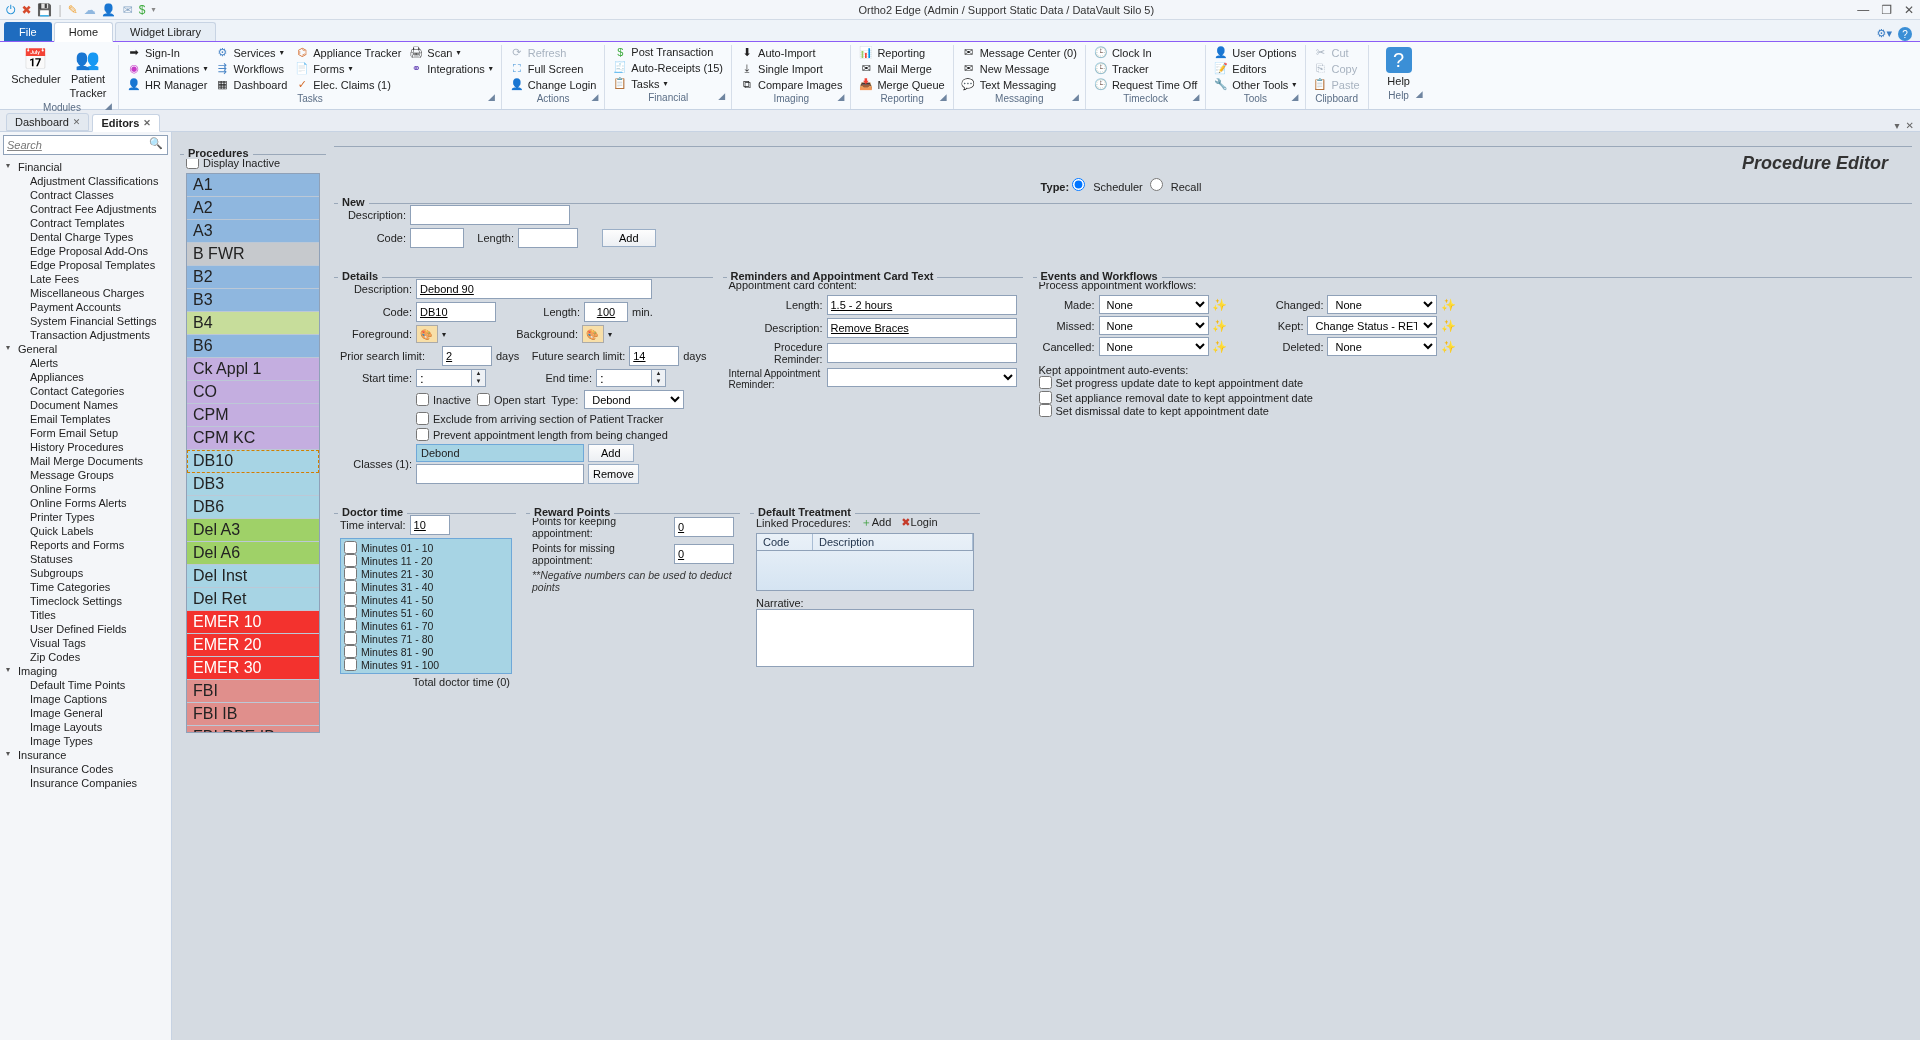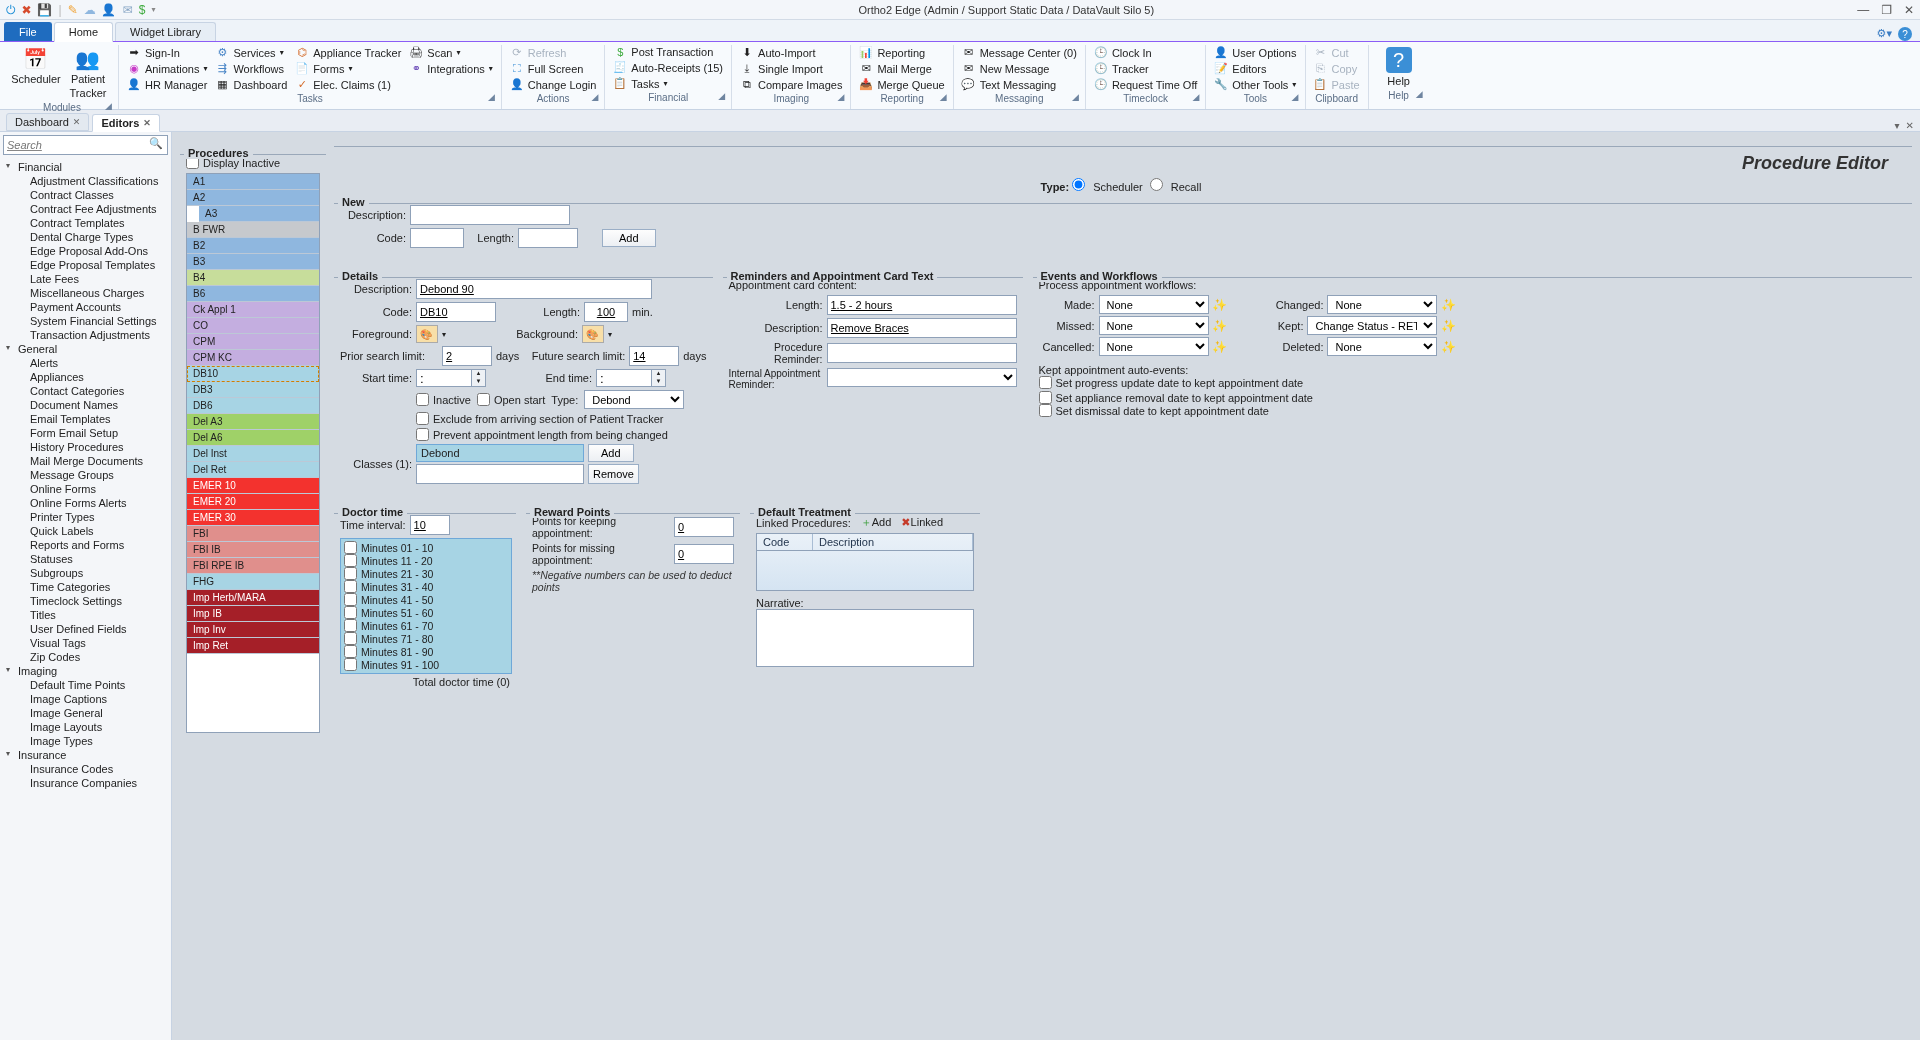--- a/index.html
+++ b/index.html
@@ -59,21 +59,21 @@
 
   .legend { position: relative; margin-top: 6px; padding: 8px 6px 6px; }
   .legend::before { content: ""; position: absolute; left: 0; right: 0; top: 6px; height: 1px; background: #9aa8b9; }
   .legend-label { position: absolute; top: -1px; left: 4px; background: #d5dbe2; padding: 0 4px; font-weight: 600; }
 
   .proc-check { display: flex; align-items: center; gap: 4px; margin-bottom: 4px; }
   .proc-listbox { border: 1px solid #8fa1b8; background: #fff; height: 560px; overflow-y: scroll; }
   .proc-listbox::-webkit-scrollbar{width:15px;}
   .proc-listbox::-webkit-scrollbar-track{background:#e8ecf1;}
   .proc-listbox::-webkit-scrollbar-thumb{background:#c4cdd9;border:1px solid #aab6c5;}
-  .pitem { padding: 2px 6px; border-bottom: 1px solid #bcc8d6; color: #222; cursor: pointer; font-size:10px;}
+  .pitem { padding: 2px 6px; border-bottom: 1px solid #bcc8d6; color: #222; cursor: pointer; font-size:16px;}
   .pitem.selected { outline: 1px dashed #d08000; outline-offset: -1px; }
 
   
   .editor-header { position: relative; border-top: 1px solid #9aa8b9; margin-top: 8px; padding-top: 6px; text-align: right; }
   .editor-header .title { font-style: italic; font-weight: 700; font-size: 18px; color: #333; padding-right: 24px; }
   .type-line { text-align: center; margin-top: 4px; font-weight: 600; }
   .type-line label { font-weight: 400; margin: 0 4px 0 8px; }
 
   
   .section-row { display:flex; gap:10px; margin-top:8px; }
@@ -507,21 +507,21 @@
     <div class="proclist-col">
       <div class="legend">
         <span class="legend-label">Procedures</span>
         <div class="proc-check">
           <input type="checkbox" style="">
           <span>Display Inactive</span>
         </div>
         <div class="proc-listbox" id="proclist">
             <div class="pitem" style="background: rgb(143, 183, 223);">A1</div>
             <div class="pitem" style="background: rgb(143, 183, 223);">A2</div>
-            <div class="pitem" style="background: rgb(143, 183, 223); margin-left: 12px;">A3</div>
+            <div class="pitem" style="background: rgb(143, 183, 223);">A3</div>
             <div class="pitem" style="background: rgb(198, 201, 205);">B FWR</div>
             <div class="pitem" style="background: rgb(143, 183, 223);">B2</div>
             <div class="pitem" style="background: rgb(143, 183, 223);">B3</div>
             <div class="pitem" style="background: rgb(199, 221, 155);">B4</div>
             <div class="pitem" style="background: rgb(143, 183, 223);">B6</div>
             <div class="pitem" style="background: rgb(196, 174, 224);">Ck Appl 1</div>
             <div class="pitem" style="background: rgb(196, 174, 224);">CO</div>
             <div class="pitem" style="background: rgb(196, 174, 224);">CPM</div>
             <div class="pitem" style="background: rgb(196, 174, 224);">CPM KC</div>
             <div class="pitem selected" style="background: rgb(167, 212, 228);">DB10</div>
@@ -799,21 +799,21 @@
               <input type="text" style="width: 60px;" value="0">
             </div>
           <div class="reward-note">**Negative numbers can be used to deduct points</div>
         </div>
 
         <div class="legend" style="width:230px">
           <span class="legend-label">Default Treatment</span>
           <div class="field-row" style="gap:10px">
             <span>Linked Procedures:</span>
             <span style="color:#3fa03f;cursor:pointer">＋<span style="color:#222">Add</span></span>
-            <span style="color:#c53b2a;cursor:pointer">✖<span style="color:#222">Linked</span></span>
+            <span style="color:#c53b2a;cursor:pointer">✖<span style="color:#222">Login</span></span>
           </div>
           <div class="link-grid">
             <div class="link-grid-head">
                 <div style="width:56px">Code</div>
                 <div style="flex:1">Description</div>
               </div>
           </div>
           <div style="margin-top:6px">Narrative:</div>
           <textarea class="narr" style=""></textarea>
         </div>

